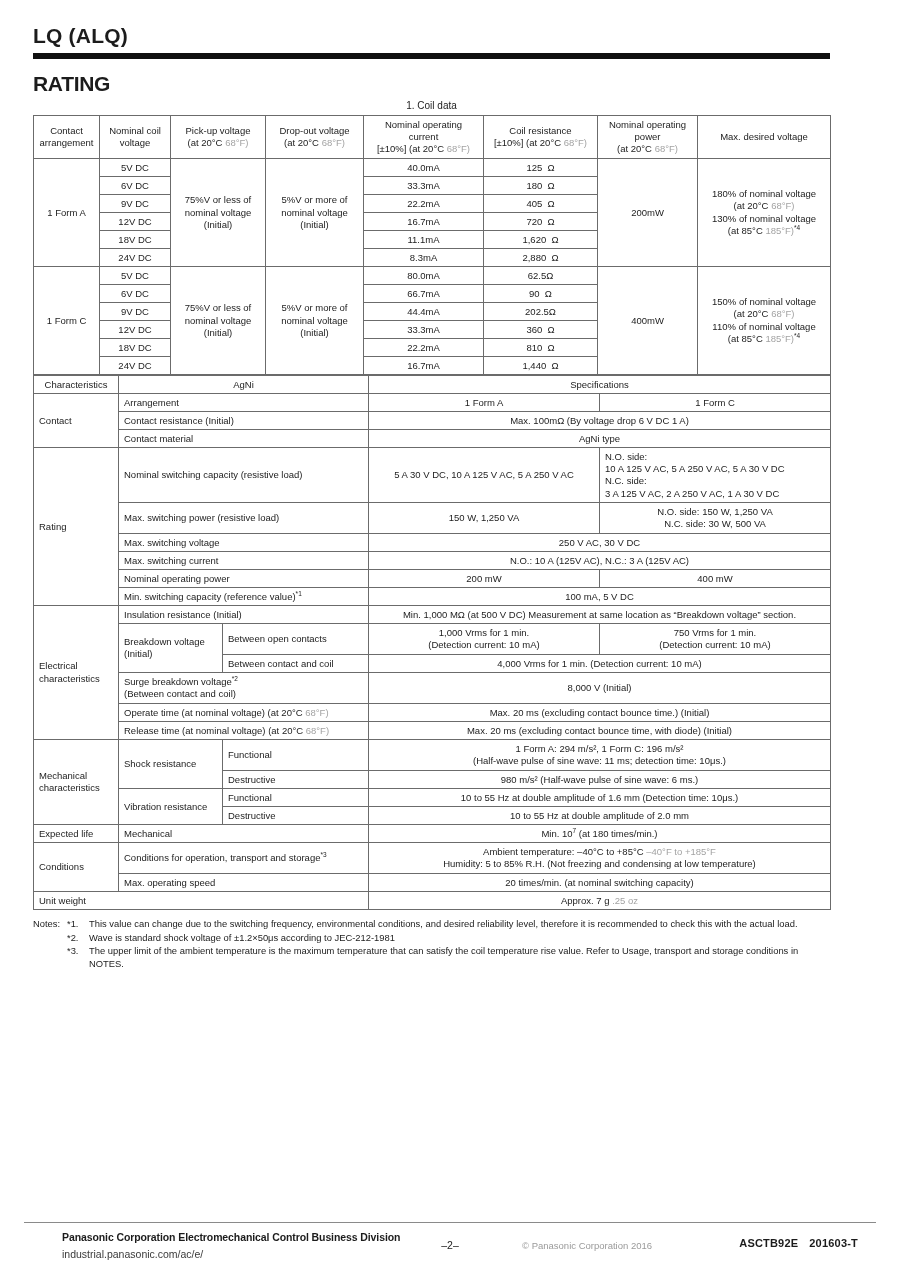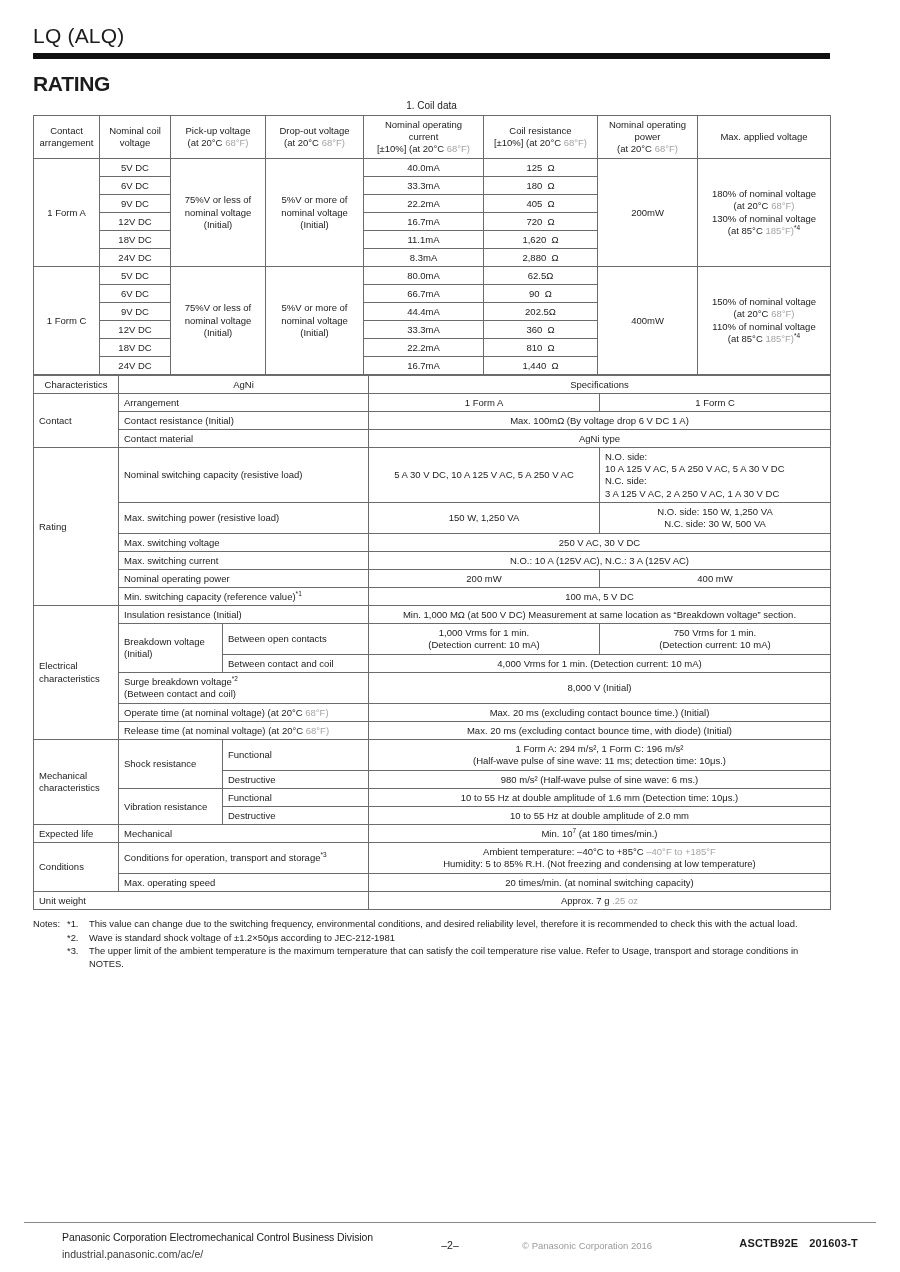--- a/index.html
+++ b/index.html
@@ -2,21 +2,21 @@
 <html><head>
 <meta charset="utf-8">
 <style>
   html,body{margin:0;padding:0;}
   body{
     width:900px;height:1272px;position:relative;background:#ffffff;
     font-family:"Liberation Sans","DejaVu Sans",sans-serif;color:#1c1c1c;
     overflow:hidden;
   }
   .content{position:absolute;left:33px;top:24px;width:797px;}
-  .doc-title{font-size:21px;font-weight:400;line-height:1.1;letter-spacing:0.2px;}
+  .doc-title{font-size:21px;font-weight:700;line-height:1.1;letter-spacing:0.2px;}
   .title-rule{height:6px;background:#101010;margin-top:6px;}
   .section-title{font-size:21px;font-weight:700;letter-spacing:-0.3px;margin-top:13px;line-height:1.1;}
   .sub-title{font-size:10px;font-weight:400;margin-top:5px;margin-bottom:3px;line-height:1.2;text-align:center;}
   .sub-title.second{margin-top:9px;}
 
   table{border-collapse:collapse;width:797px;table-layout:fixed;}
   th,td{
     border:1px solid #6b6b6b;font-size:9.5px;font-weight:400;line-height:1.3;
     padding:1px 4px;text-align:center;vertical-align:middle;white-space:pre-line;
     overflow:hidden;
@@ -33,21 +33,21 @@
   .notes{margin-top:7px;font-size:9.4px;line-height:1.42;}
   .notes-flex{display:flex;}
   .notes-label{width:34px;flex:none;}
   .note-item{display:flex;}
   .note-marker{width:22px;flex:none;}
   .note-text{flex:1;}
 
   .footer{position:absolute;left:0;top:1222px;width:900px;height:50px;}
   .f-rule{margin:0 24px;border-top:1px solid #8a8a8a;}
   .f-left{position:absolute;left:62px;top:9px;font-size:10.5px;line-height:1.2;}
-  .f-company{font-weight:400;letter-spacing:-0.1px;}
+  .f-company{font-weight:700;letter-spacing:-0.1px;}
   .f-site{margin-top:4px;color:#3a3a3a;}
   .f-page{position:absolute;left:430px;top:17px;width:40px;text-align:center;font-size:10.5px;}
   .f-copy{position:absolute;left:522px;top:18px;font-size:9.5px;color:#9a9a9a;}
   .f-code{position:absolute;right:42px;top:15px;font-size:11px;font-weight:700;letter-spacing:0.2px;display:flex;gap:11px;}
 </style>
 </head>
 <body>
 
 <div class="content">
 
@@ -79,21 +79,21 @@
         <th><span>Drop-out voltage
 (at 20°C </span><span class="g">68°F)</span></th>
         <th><span>Nominal operating
 current
 [±10%] (at 20°C </span><span class="g">68°F)</span></th>
         <th><span>Coil resistance
 [±10%] (at 20°C </span><span class="g">68°F)</span></th>
         <th><span>Nominal operating
 power
 (at 20°C </span><span class="g">68°F)</span></th>
-        <th>Max. applied voltage</th>
+        <th>Max. desired voltage</th>
       </tr>
     </thead>
     <tbody>
       <tr class="dr">
         <td rowspan="6">1 Form A</td>
         <td>5V DC</td>
         <td rowspan="6">75%V or less of
 nominal voltage
 (Initial)</td>
         <td rowspan="6">5%V or more of

